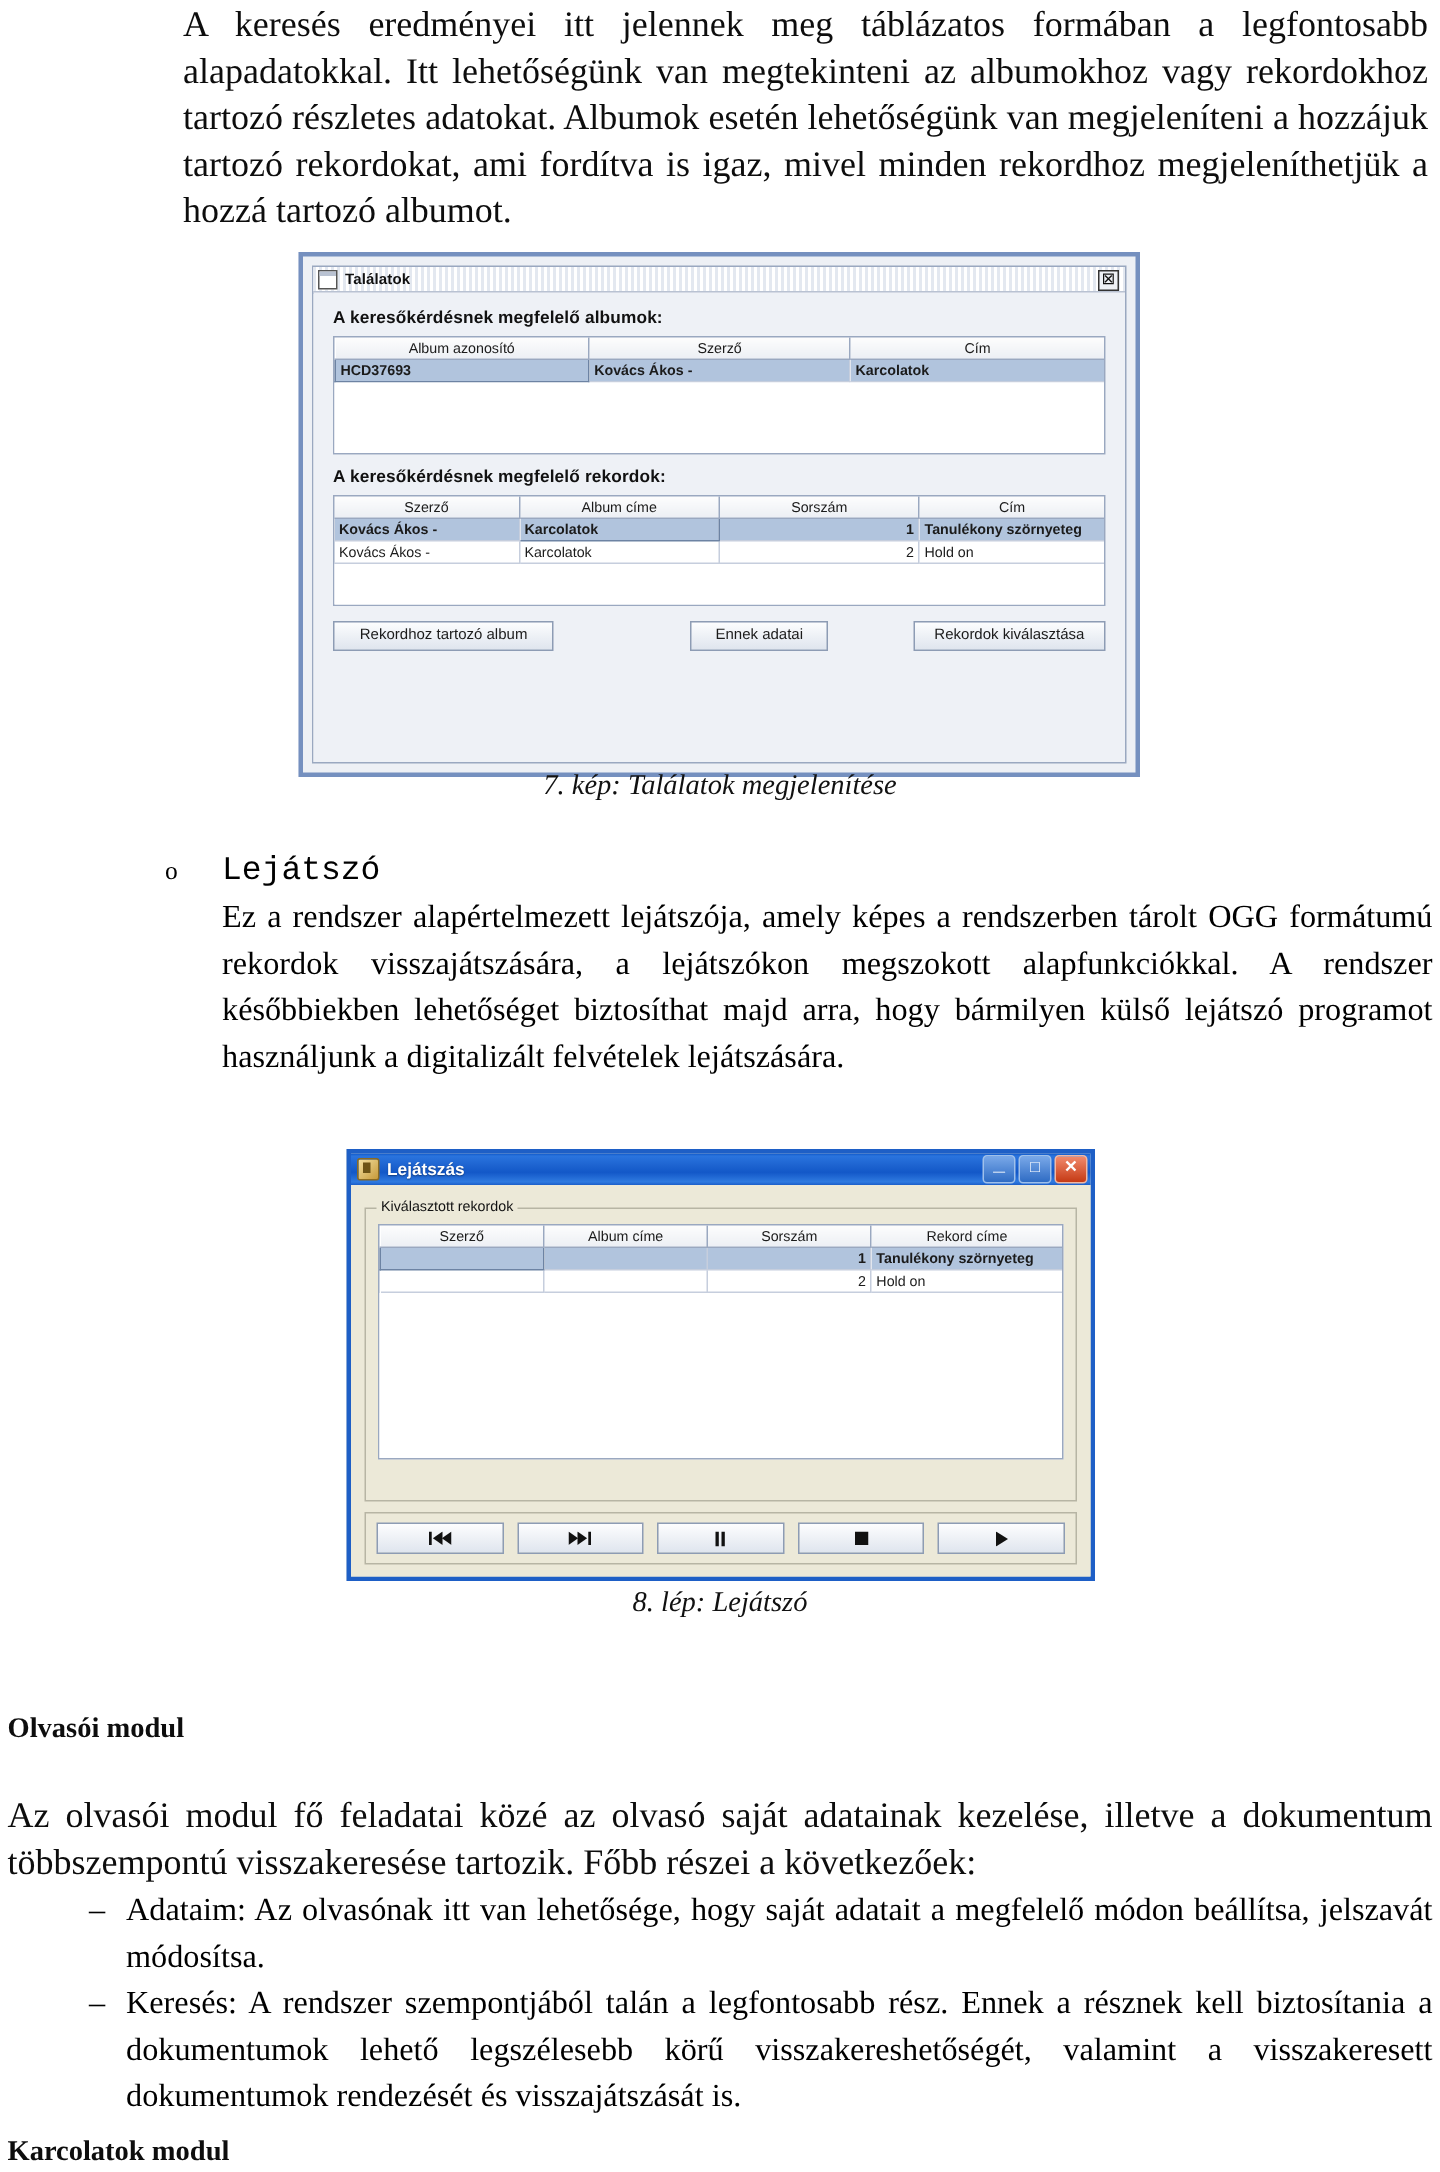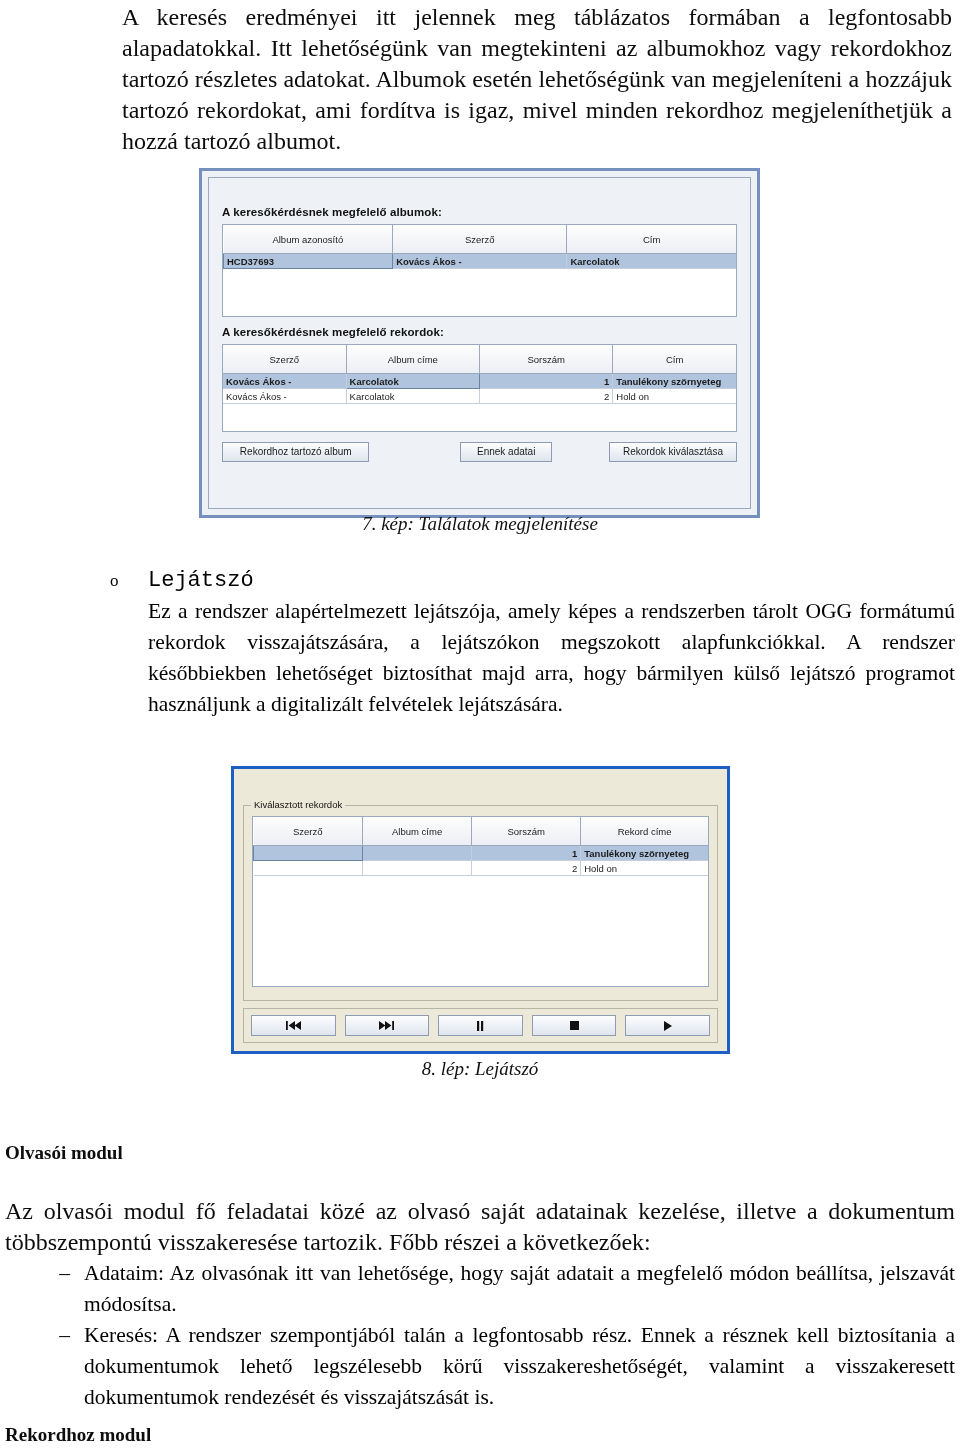--- a/index.html
+++ b/index.html
@@ -123,21 +123,21 @@
     font-size: 9.5px;
     color: #1b1b1b;
     table-layout: fixed;
   }
   table.jtable th {
     background: linear-gradient(#fdfdfd,#eceff4);
     border-right: 1px solid #9aa8c0;
     border-bottom: 1px solid #9aa8c0;
     font-weight: normal;
     text-align: center;
-    height: 28px;
+    height: 14px;
     padding: 0 2px;
     overflow: hidden;
     white-space: nowrap;
   }
   table.jtable th:last-child { border-right: none; }
   table.jtable td {
     border-right: 1px solid #c6cedd;
     border-bottom: 1px solid #c6cedd;
     height: 14px;
     padding: 0 3px;
@@ -358,20 +358,25 @@
   }
 </style>
 </head>
 <body>
 
 <div id="intro-paragraph" class="doc-par">A keresés eredményei itt jelennek meg táblázatos formában a legfontosabb alapadatokkal. Itt lehetőségünk van megtekinteni az albumokhoz vagy rekordokhoz tartozó részletes adatokat. Albumok esetén lehetőségünk van megjeleníteni a hozzájuk tartozó rekordokat, ami fordítva is igaz, mivel minden rekordhoz megjeleníthetjük a hozzá tartozó albumot.</div>
 
 <div id="figure-talalatok">
   <div class="jwin-inner">
 
+    <div class="jwin-titlebar">
+      <span class="jwin-titleicon"></span>
+      <span class="jwin-title">Találatok</span>
+      <span class="jwin-close">⊠</span>
+    </div>
 
     <div class="jwin-body">
 
       <div class="sec-label">A keresőkérdésnek megfelelő albumok:</div>
 
       <div class="jtable-wrap">
         <table class="jtable">
           <colgroup>
               <col style="width:33%">
               <col style="width:34%">
@@ -447,20 +452,35 @@
 <div id="lejatszo-block">
   <div class="bullet-row">
     <span class="bullet-mark">o</span>
     <span class="bullet-title">Lejátszó</span>
   </div>
   <div class="bullet-body">Ez a rendszer alapértelmezett lejátszója, amely képes a rendszerben tárolt OGG formátumú rekordok visszajátszására, a lejátszókon megszokott alapfunkciókkal. A rendszer későbbiekben lehetőséget biztosíthat majd arra, hogy bármilyen külső lejátszó programot használjunk a digitalizált felvételek lejátszására.</div>
 </div>
 
 <div id="figure-lejatszas">
 
+  <div class="xp-titlebar">
+    <span class="xp-appicon"></span>
+    <span class="xp-title">Lejátszás</span>
+    <span class="xp-btns">
+      <span class="xp-btn min">
+        <span class="g">_</span>
+      </span>
+      <span class="xp-btn">
+        <span class="g">□</span>
+      </span>
+      <span class="xp-btn close">
+        <span class="g">✕</span>
+      </span>
+    </span>
+  </div>
 
   <div class="xp-body">
 
     <div class="titled-panel">
       <span class="tp-legend">Kiválasztott rekordok</span>
 
       <div class="jtable-wrap">
         <table class="jtable">
           <colgroup>
               <col style="width:24%">
@@ -551,13 +571,13 @@
   <div class="dash-row">
     <span class="dash-mark">–</span>
     <span class="dash-text">Adataim: Az olvasónak itt van lehetősége, hogy saját adatait a megfelelő módon beállítsa, jelszavát módosítsa.</span>
   </div>
   <div class="dash-row" style="margin-top:0px">
     <span class="dash-mark">–</span>
     <span class="dash-text">Keresés: A rendszer szempontjából talán a legfontosabb rész. Ennek a résznek kell biztosítania a dokumentumok lehető legszélesebb körű visszakereshetőségét, valamint a visszakeresett dokumentumok rendezését és visszajátszását is.</span>
   </div>
 </div>
 
-<div class="sec-heading" style="left:5px; top:1424px">Rekordhoz modul</div>
+<div class="sec-heading" style="left:5px; top:1424px">Karcolatok modul</div>
 
 </body></html>

